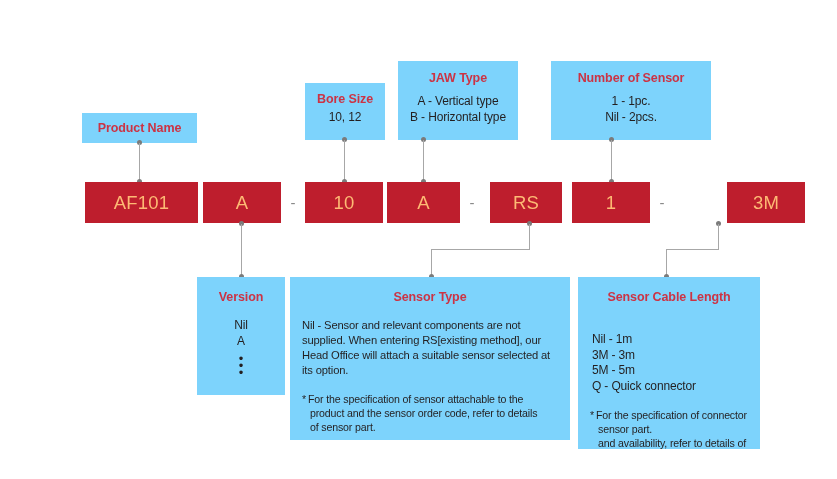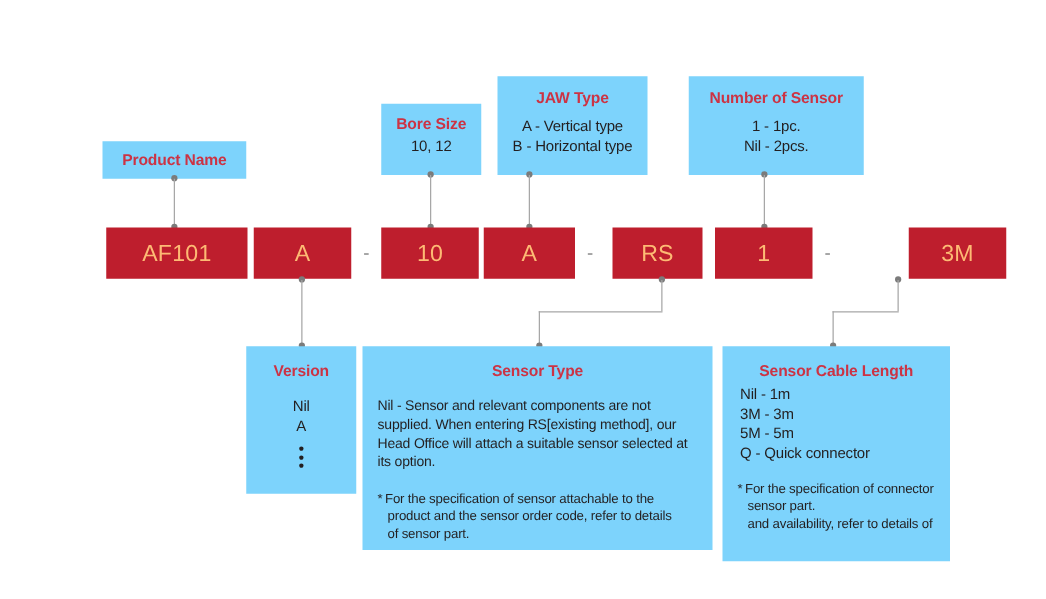--- a/index.html
+++ b/index.html
@@ -108,21 +108,21 @@
     <div class="ghead">Bore Size</div>
     <div class="gsub" style="margin-top:4px;">10, 12</div>
   </div>
 
   <div class="gbox" style="left:398px; top:61px; width:120px; height:79px; padding-top:10px;">
     <div class="ghead">JAW Type</div>
     <div class="gsub" style="margin-top:9px;">A - Vertical type</div>
     <div class="gsub">B - Horizontal type</div>
   </div>
 
-  <div class="gbox" style="left:551px; top:61px; width:140px; height:79px; padding-top:10px;">
+  <div class="gbox" style="left:551px; top:61px; width:160px; height:79px; padding-top:10px;">
     <div class="ghead">Number of Sensor</div>
     <div class="gsub" style="margin-top:9px;">1 - 1pc.</div>
     <div class="gsub">Nil - 2pcs.</div>
   </div>
 
   <div class="dot" style="left:137px; top:140px;"></div>
   <div class="vline" style="left:139px; top:143px; height:39px;"></div>
   <div class="dot" style="left:137px; top:179px;"></div>
 
   <div class="dot" style="left:342px; top:137px;"></div>
@@ -180,21 +180,21 @@
     <div class="gsub small" style="text-align:left; padding:0 12px; margin-top:14px;">Nil - Sensor and relevant components are not supplied. When entering RS[existing method], our Head Office will attach a suitable sensor selected at its option.</div>
     <div class="gnote" style="padding:0 12px; margin-top:14px;">
       <span class="star">*</span><span>For the specification of sensor attachable to the</span>
       <span class="ind">product and the sensor order code, refer to details</span>
       <span class="ind">of sensor part.</span>
     </div>
   </div>
 
   <div class="gbox left" style="left:578px; top:277px; width:182px; height:172px; padding-top:13px;">
     <div class="ghead" style="text-align:center;">Sensor Cable Length</div>
-    <div style="padding:0 14px; margin-top:4px;">
+    <div style="padding:0 14px; margin-top:28px;">
       <div class="gsub" style="text-align:left;">Nil - 1m</div>
       <div class="gsub" style="text-align:left;">3M - 3m</div>
       <div class="gsub" style="text-align:left;">5M - 5m</div>
       <div class="gsub" style="text-align:left;">Q - Quick connector</div>
     </div>
     <div class="gnote" style="padding:0 12px; margin-top:14px;">
       <span class="star">*</span><span>For the specification of connector</span>
       <span class="ind">sensor part.</span>
       <span class="ind">and availability, refer to details of</span>
     </div>

